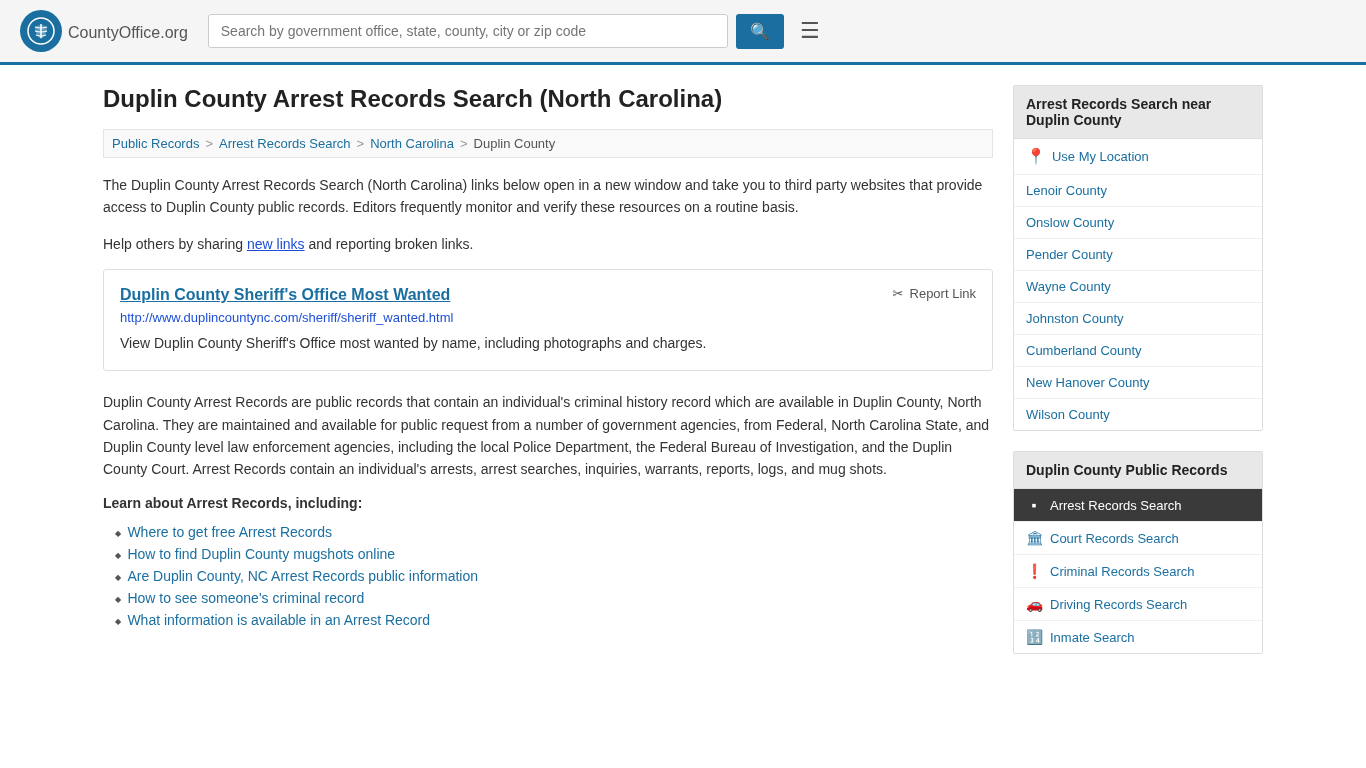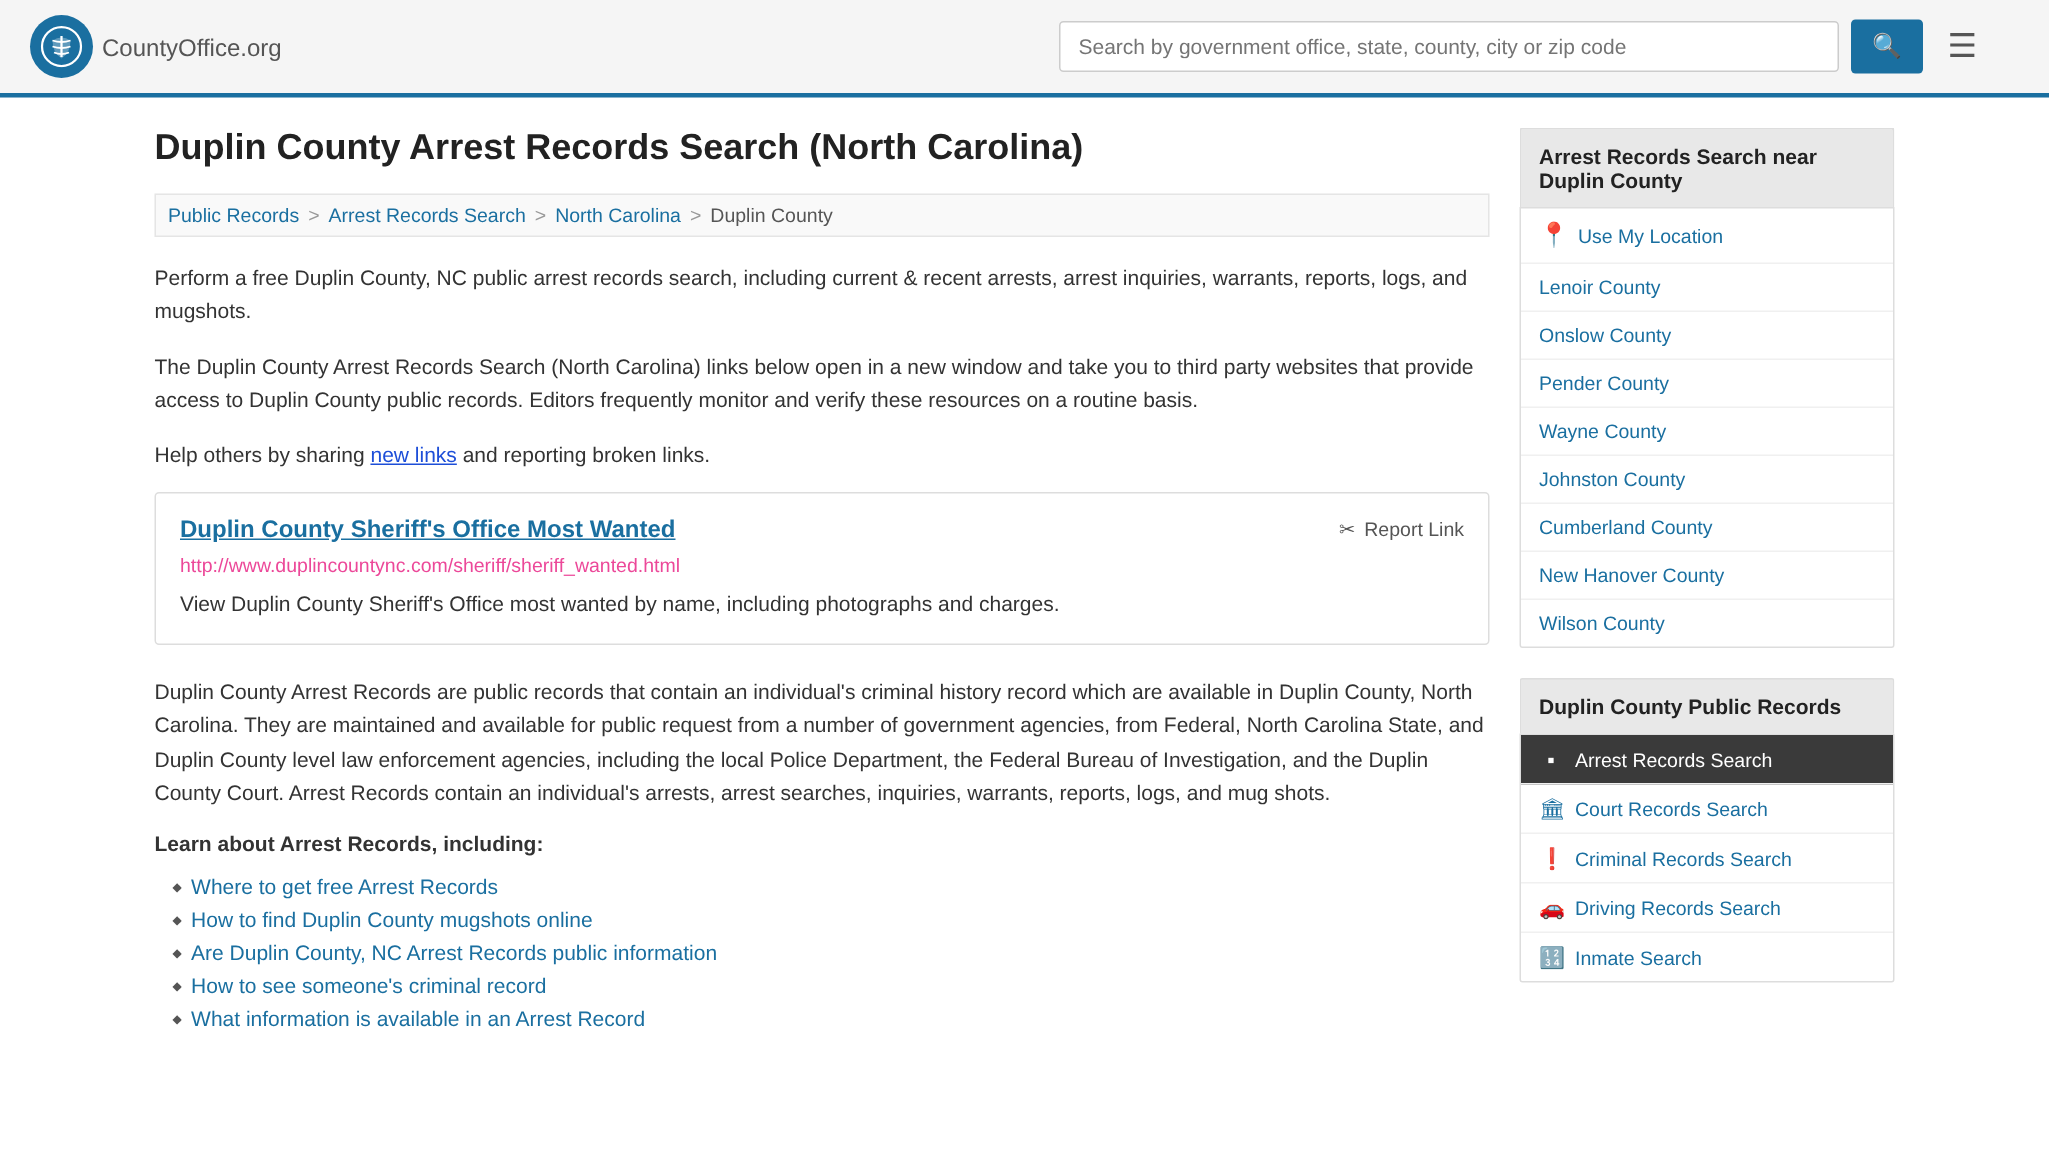--- a/index.html
+++ b/index.html
@@ -5,21 +5,21 @@
     * { box-sizing: border-box; margin: 0; padding: 0; }
     body { font-family: Arial, sans-serif; font-size: 14px; color: #333; background: #fff; }
 
     
     #header {
       background: #f5f5f5;
       border-bottom: 3px solid #1a6fa0;
       padding: 10px 20px;
       display: flex;
       align-items: center;
-      justify-content: space-between;
+      justify-content: flex-start;
     }
     #logo-area {
       display: flex;
       align-items: center;
       gap: 6px;
     }
     #logo-circle {
       width: 42px;
       height: 42px;
       border-radius: 50%;
@@ -153,21 +153,21 @@
     }
     .report-link {
       display: flex;
       align-items: center;
       gap: 6px;
       color: #555;
       font-size: 13px;
       cursor: pointer;
     }
     .link-card-url {
-      color: #ec4899;
+      color: #1d4ed8;
       font-size: 13px;
       margin-bottom: 8px;
     }
     .link-card-desc {
       color: #333;
       font-size: 14px;
       line-height: 1.5;
     }
 
     
@@ -322,21 +322,20 @@
     <div id="breadcrumb">
       <a>Public Records</a>
       <span class="sep">&gt;</span>
       <a>Arrest Records Search</a>
       <span class="sep">&gt;</span>
       <a>North Carolina</a>
       <span class="sep">&gt;</span>
       <span>Duplin County</span>
     </div>
 
-    <p class="desc-para">Perform a free Duplin County, NC public arrest records search, including current &amp; recent arrests, arrest inquiries, warrants, reports, logs, and mugshots.</p>
     <p class="desc-para">The Duplin County Arrest Records Search (North Carolina) links below open in a new window and take you to third party websites that provide access to Duplin County public records. Editors frequently monitor and verify these resources on a routine basis.</p>
     <p class="desc-para">
       <span>Help others by sharing </span><a>new links</a><span> and reporting broken links.</span>
     </p>
 
     <div class="link-card">
       <div class="link-card-header">
         <span class="link-card-title">Duplin County Sheriff's Office Most Wanted</span>
         <span class="report-link">
           <span>✂</span>

